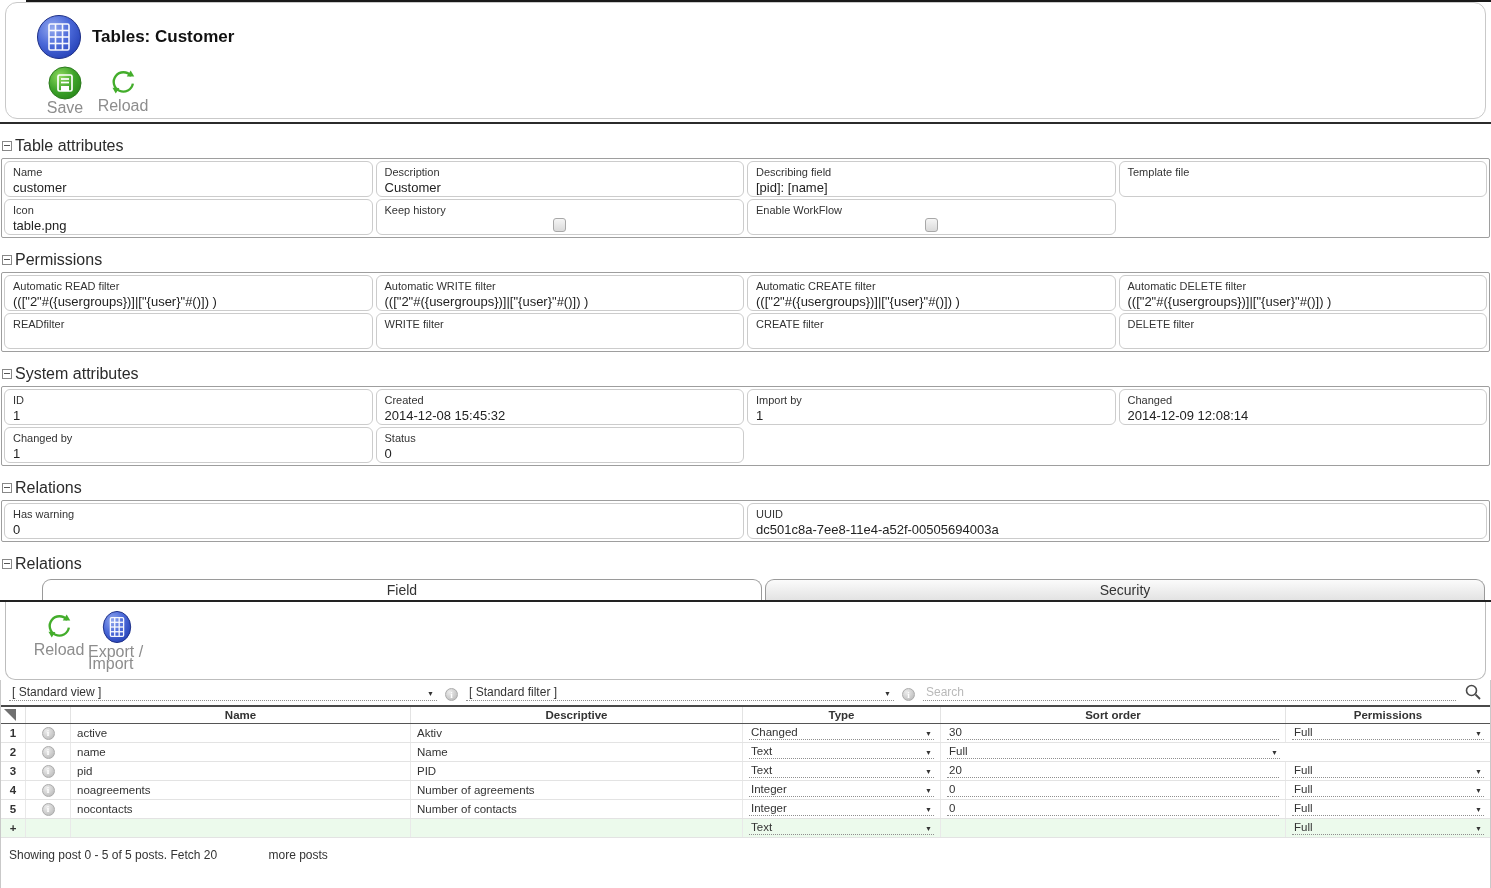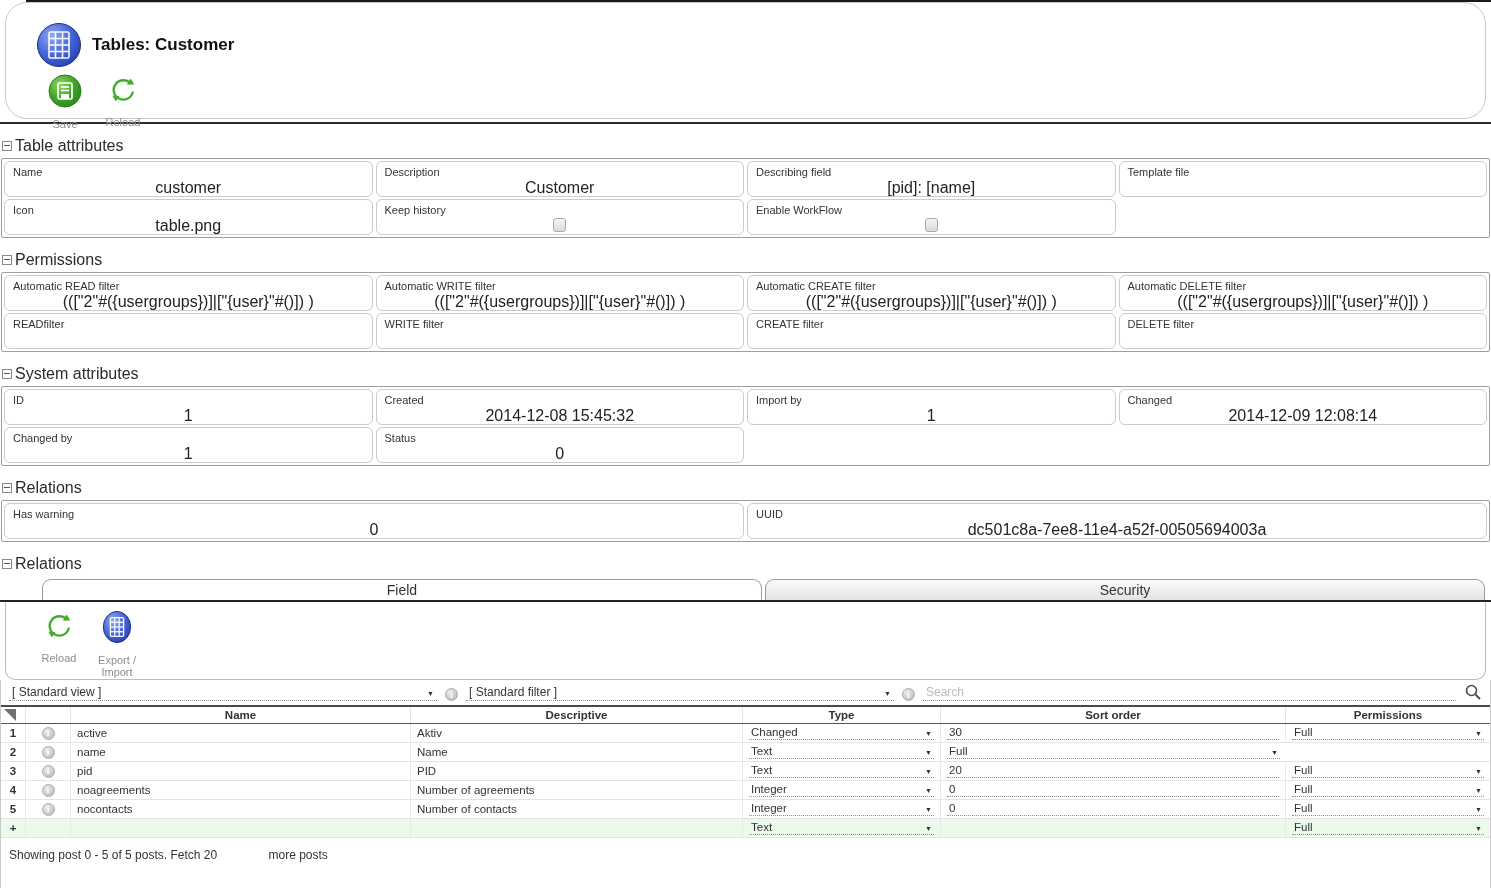--- a/index.html
+++ b/index.html
@@ -1,36 +1,36 @@
 <!DOCTYPE html>
 <html><head>
 <meta charset="utf-8">
 <style>
   * { box-sizing: border-box; margin: 0; padding: 0; }
   html,body { width:1491px; height:888px; }
   body { font-family:"Liberation Sans", sans-serif; color:#333; background:#fff; position:relative; overflow:hidden; }
 
   .top-rule { position:absolute; top:0; left:26px; right:0; height:2px; background:#191919; }
-  .header-card { margin:2px 5px 0; height:117px; border:1px solid #c9c9c9; border-radius:22px; padding:16px 0 0 30px; background:#fff; }
+  .header-card { margin:2px 5px 0; height:117px; border:1px solid #c9c9c9; border-radius:12px; padding:8px 0 0 30px; background:#fff; }
   .title-row { display:flex; align-items:center; gap:10px; height:52px; }
   .page-title { font-size:17px; font-weight:bold; color:#111; }
   .toolbar { display:flex; margin-top:3px; }
   .tool-btn { width:58px; display:flex; flex-direction:column; align-items:center; cursor:pointer; }
-  .tool-label { font-size:11px; color:#8d8d8d; margin-top:10px; text-align:center; line-height:12px; }
+  .tool-label { font-size:16px; color:#8d8d8d; margin-top:2px; line-height:12px; }
   .dark-rule { height:2px; background:#2b2b2b; margin-top:3px; }
 
   .section-title { margin:12px 0 3px 2px; font-size:16px; color:#2b2b2b; line-height:19px; display:flex; align-items:center; }
   .collapse-box { display:inline-block; width:10px; height:10px; border:1px solid #888; background:linear-gradient(#555,#555) center / 6px 1px no-repeat; margin-right:3px; flex:none; }
   .section-box { margin:0 1px; border:1px solid #9e9e9e; border-radius:2px; padding:2px; background:#fff; }
   .grid4 { display:grid; grid-template-columns:repeat(4,1fr); gap:2px 3px; }
   .grid2 { display:grid; grid-template-columns:1fr 1fr; gap:2px 3px; }
   .attr-cell { height:36px; border:1px solid #ccc; border-radius:6px; padding:2px 8px; overflow:hidden; background:#fff; }
   .attr-cell.ghost { border-color:transparent; }
   .attr-label { font-size:11px; line-height:16px; color:#333; white-space:nowrap; }
-  .attr-value { font-size:16px; line-height:15px; color:#222; white-space:nowrap;text-align:center; }
+  .attr-value { font-size:13px; line-height:15px; color:#222; white-space:nowrap; }
   .attr-check { text-align:center; }
   .cb { appearance:none; -webkit-appearance:none; width:13px; height:14px; border:1px solid #a8a8a8; border-radius:3px; background:linear-gradient(#f5f5f5,#dadada); cursor:pointer; }
 
   .tab-bar { display:flex; gap:3px; margin:6px 6px 0; }
   .tab { flex:1; height:21px; line-height:20px; text-align:center; font-size:14px; border:1px solid #9a9a9a; border-bottom:none; border-radius:9px 9px 0 0; color:#333; cursor:pointer; }
   .tab.active { background:#fff;margin-left:36px; }
   .tab.inactive { background:linear-gradient(#fbfbfb,#e3e3e3); }
   .tab-underline { height:2px; background:#222; }
   .panel { margin:0 5px; height:78px; border:1px solid #bdbdbd; border-top:none; border-radius:0 0 10px 10px; padding:8px 0 0 24px; display:flex; background:#fff; }
 

